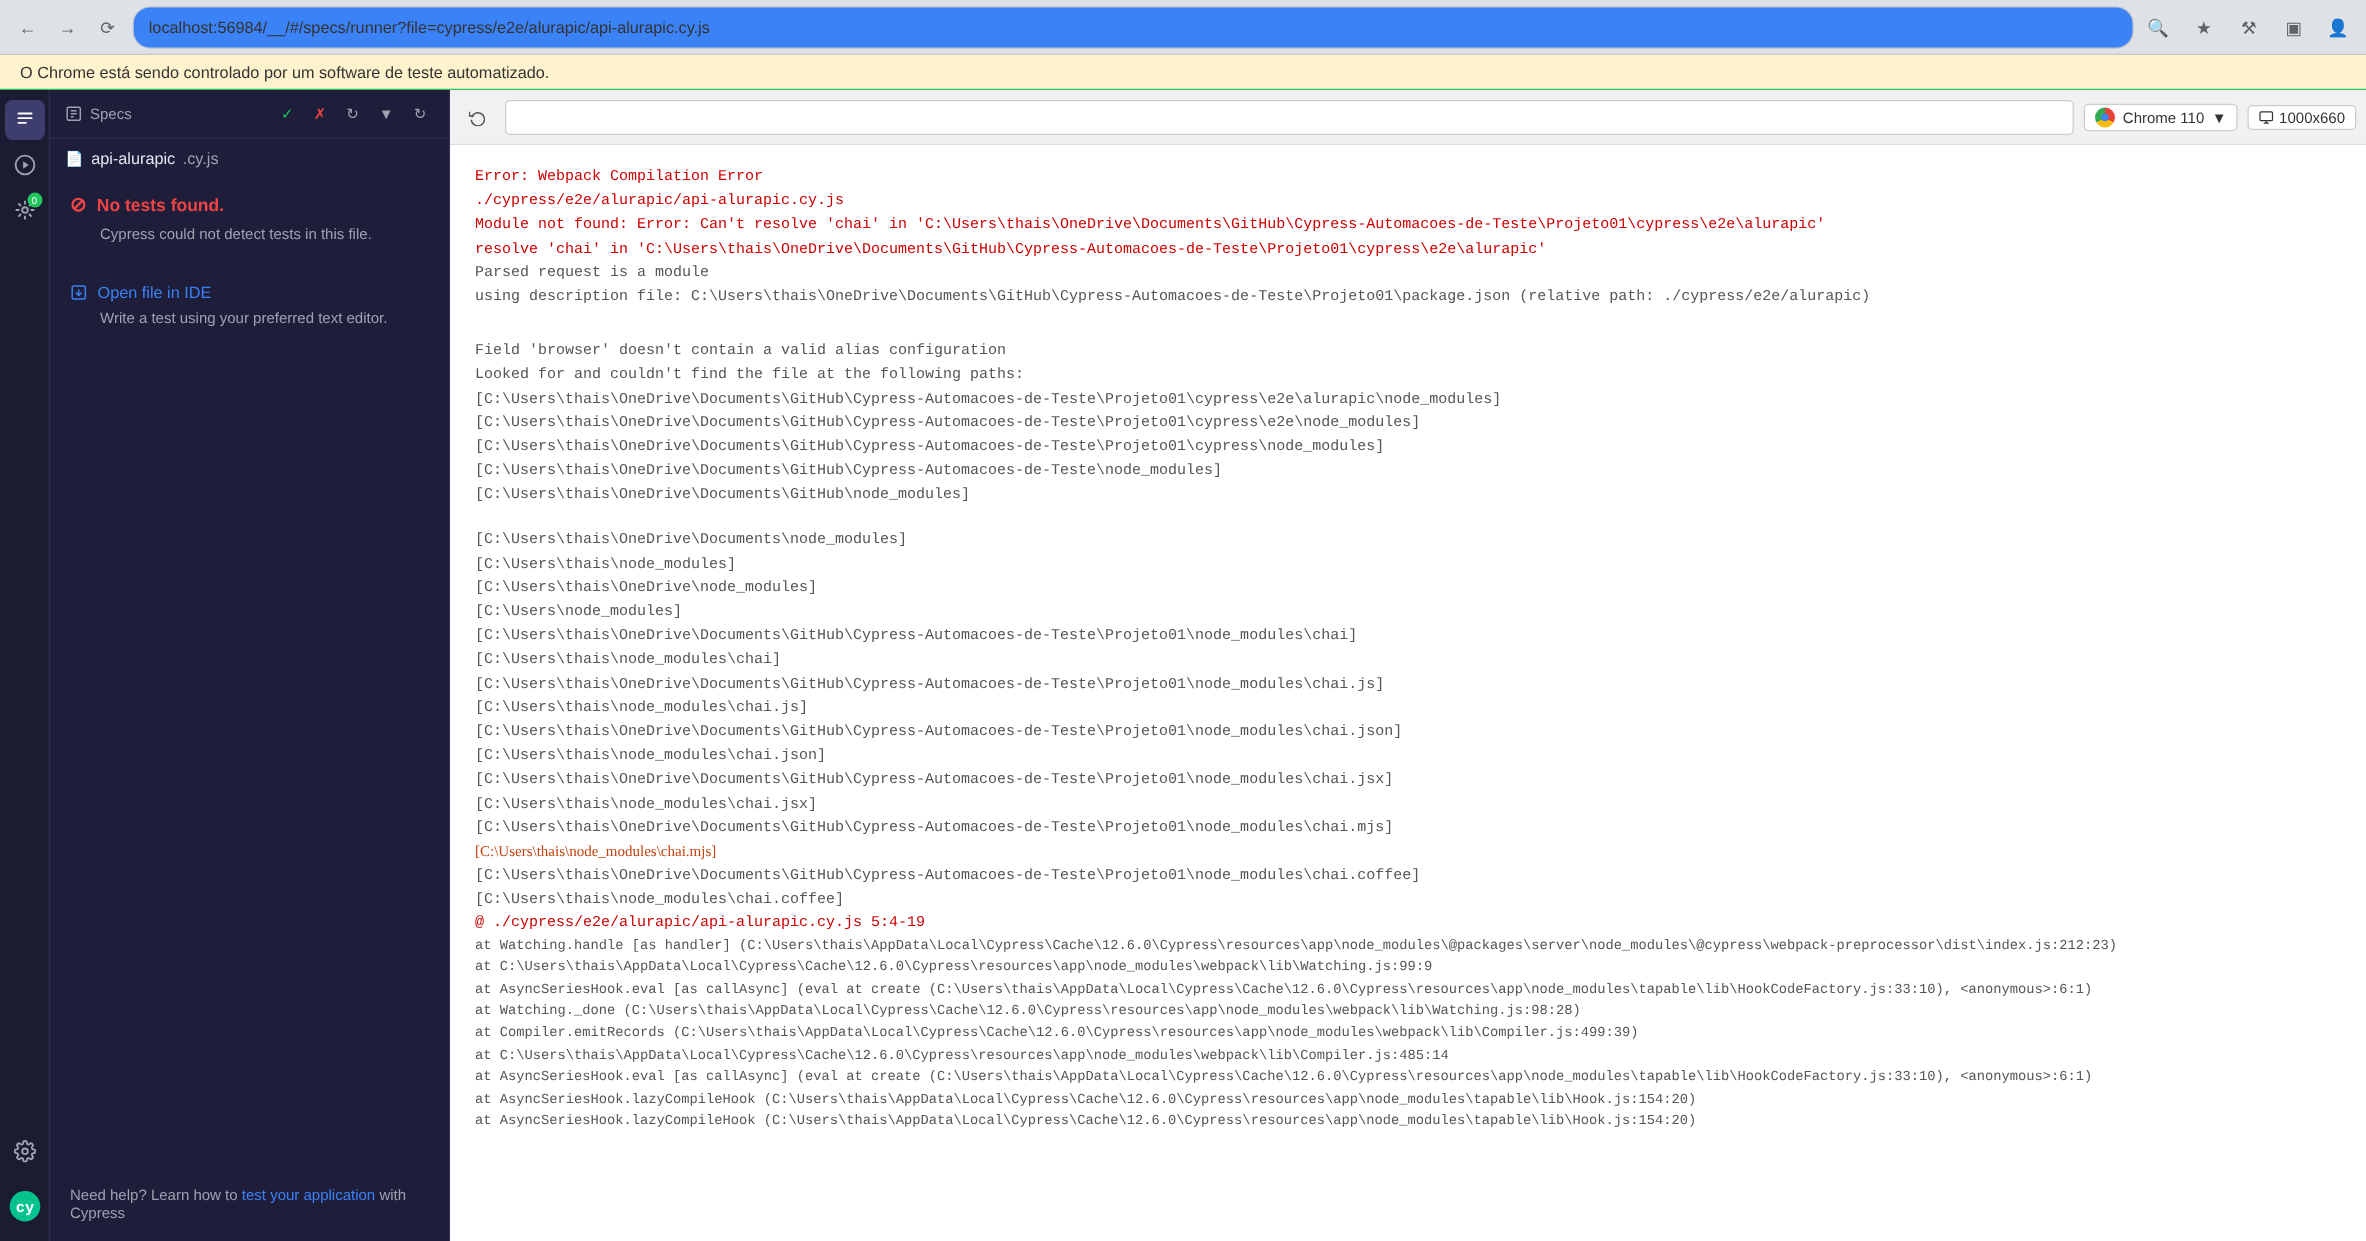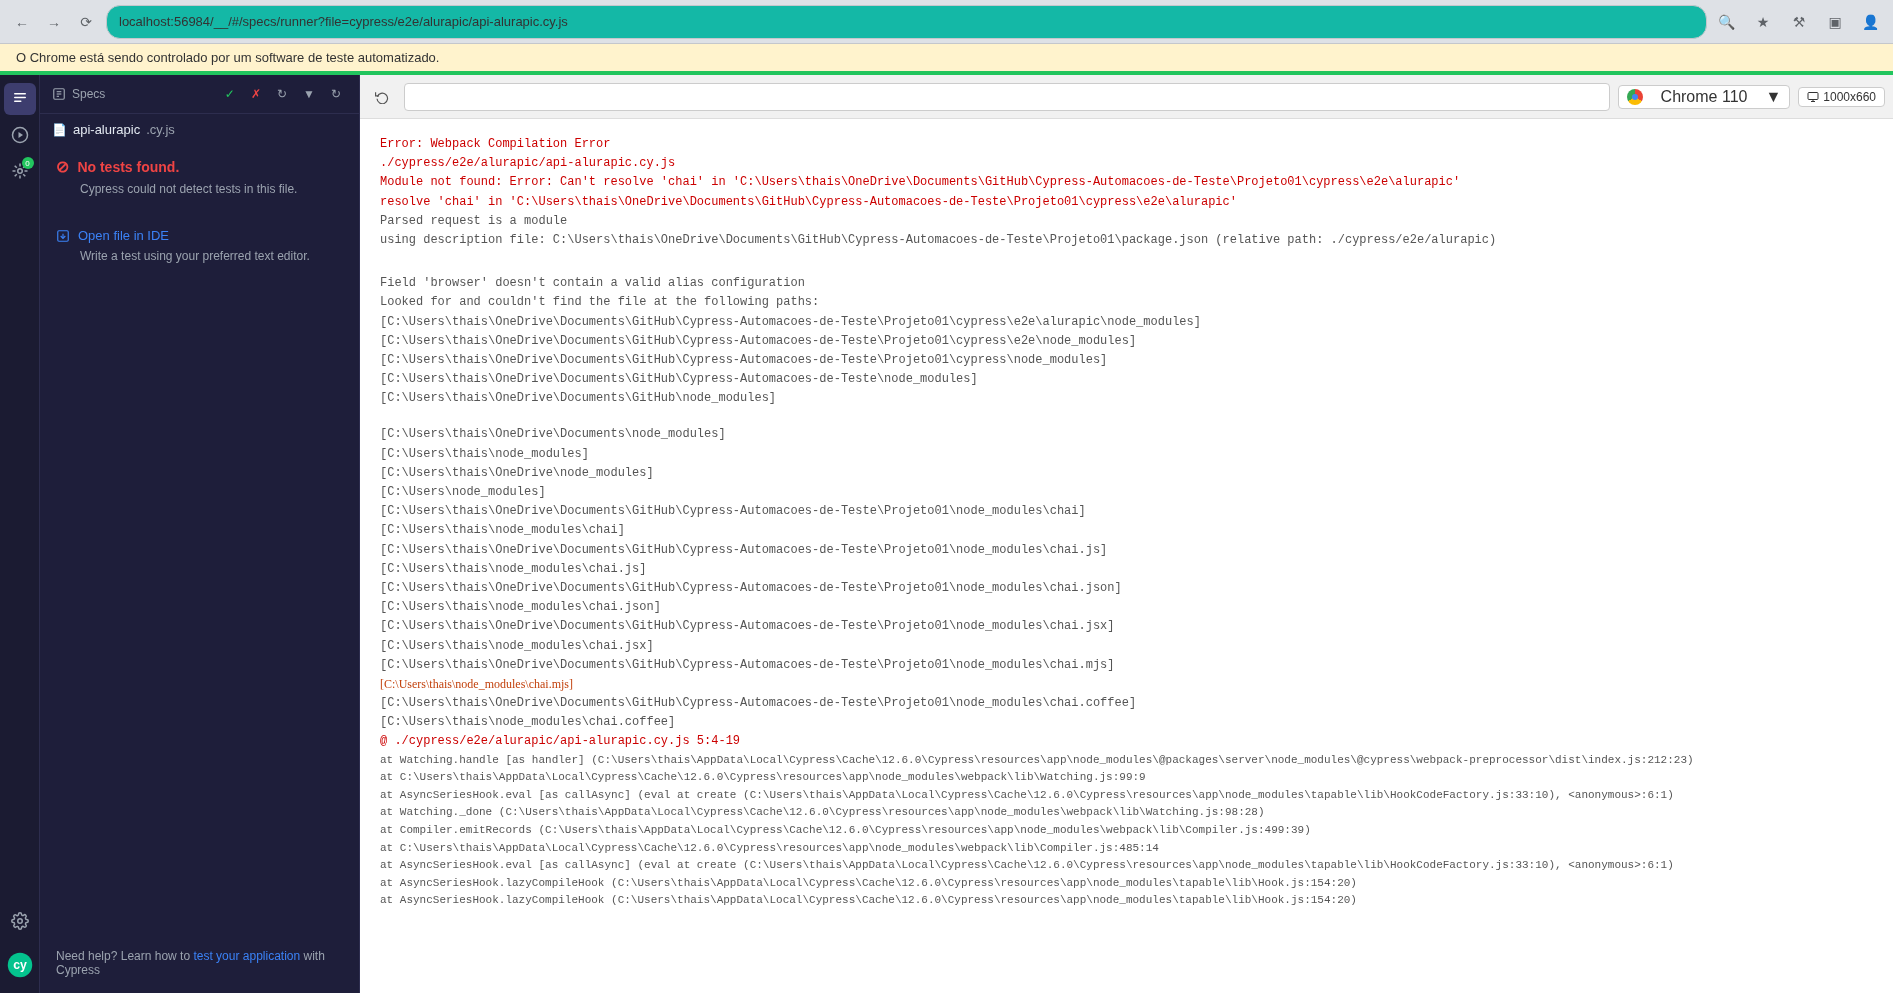--- a/index.html
+++ b/index.html
@@ -2,26 +2,26 @@
 <html><head>
   <meta charset="utf-8">
   <style>
     * { box-sizing: border-box; margin: 0; padding: 0; }
     body { font-family: -apple-system, BlinkMacSystemFont, 'Segoe UI', sans-serif; background: #1a1a2e; width: 1893px; height: 993px; overflow: hidden; display: flex; flex-direction: column; }
 
     
     .browser-chrome { background: #dee1e6; height: 44px; display: flex; align-items: center; padding: 0 8px; gap: 6px; border-bottom: 1px solid #c4c7cc; }
     .nav-buttons { display: flex; gap: 4px; align-items: center; }
     .nav-btn { width: 28px; height: 28px; border-radius: 50%; border: none; background: transparent; cursor: pointer; display: flex; align-items: center; justify-content: center; color: #5f6368; font-size: 14px; }
-    .address-bar { flex: 1; height: 28px; background: #14b8a6; border-radius: 14px; display: flex; align-items: center; padding: 16px 12px; font-size: 13px; color: #333; border: 1px solid #c4c7cc; }
+    .address-bar { flex: 1; height: 28px; background: #3b82f6; border-radius: 14px; display: flex; align-items: center; padding: 16px 12px; font-size: 13px; color: #333; border: 1px solid #c4c7cc; }
     .browser-icons { display: flex; gap: 8px; align-items: center; color: #5f6368; }
     .browser-icon { width: 28px; height: 28px; display: flex; align-items: center; justify-content: center; border-radius: 50%; cursor: pointer; font-size: 14px; }
 
     
-    .automation-banner { background: #fff3cd; padding: 6px 16px; font-size: 13px; color: #333; border-bottom: 4px solid #22c55e; }
+    .automation-banner { background: #fff3cd; padding: 6px 16px; font-size: 13px; color: #333; border-bottom: 1px solid #22c55e; }
 
     
     .main-layout { display: flex; flex: 1; overflow: hidden; }
 
     
     .cy-sidebar { width: 40px; background: #1b1b32; display: flex; flex-direction: column; align-items: center; padding: 8px 0; gap: 4px; border-right: 1px solid #2d2d4e; }
     .cy-sidebar-icon { width: 32px; height: 32px; display: flex; align-items: center; justify-content: center; border-radius: 6px; cursor: pointer; color: #9ba3af; font-size: 16px; position: relative; }
     .cy-sidebar-icon.active { background: #3d3d6e; color: white; }
     .cy-sidebar-icon .badge { position: absolute; top: 2px; right: 2px; background: #22c55e; color: white; border-radius: 50%; width: 12px; height: 12px; font-size: 8px; display: flex; align-items: center; justify-content: center; }
     .cy-logo { margin-top: auto; width: 32px; height: 32px; display: flex; align-items: center; justify-content: center; }
@@ -46,21 +46,21 @@
     .open-ide-desc { color: #9ba3af; font-size: 12px; padding: 2px 16px 0 40px; }
 
     .help-text { padding: 16px; color: #9ba3af; font-size: 12px; margin-top: auto; }
     .help-link { color: #3b82f6; cursor: pointer; text-decoration: none; }
 
     
     .preview-pane { flex: 1; display: flex; flex-direction: column; background: #f1f1f1; }
     .preview-toolbar { height: 44px; background: #f1f1f1; display: flex; align-items: center; padding: 0 8px; gap: 8px; border-bottom: 1px solid #ddd; }
     .preview-refresh { width: 28px; height: 28px; background: transparent; border: none; cursor: pointer; display: flex; align-items: center; justify-content: center; color: #555; font-size: 14px; border-radius: 4px; }
     .preview-url-bar { flex: 1; height: 28px; background: white; border: 1px solid #ccc; border-radius: 4px; display: flex; align-items: center; padding: 0 10px; font-size: 12px; color: #666; }
-    .browser-badge { display: flex; align-items: center; gap: 18px; background: white; border: 1px solid #ccc; border-radius: 4px; padding: 2px 8px; font-size: 16px; color: #333; cursor: pointer; }
+    .browser-badge { display: flex; align-items: center; gap: 6px; background: white; border: 1px solid #ccc; border-radius: 4px; padding: 2px 8px; font-size: 12px; color: #333; cursor: pointer; }
     .chrome-icon { width: 16px; height: 16px; border-radius: 50%; background: conic-gradient(#ea4335 0 120deg, #fbbc04 120deg 240deg, #34a853 240deg 360deg); position: relative; }
     .chrome-inner { position: absolute; top: 50%; left: 50%; transform: translate(-50%,-50%); width: 6px; height: 6px; border-radius: 50%; background: #4285f4; }
     .viewport-badge { display: flex; align-items: center; gap: 4px; background: white; border: 1px solid #ccc; border-radius: 4px; padding: 2px 8px; font-size: 12px; color: #333; }
 
     
     .error-content { flex: 1; overflow-y: auto; background: white; padding: 16px 20px; font-family: 'Courier New', Consolas, monospace; font-size: 12px; line-height: 1.6; color: #cc0000; }
   </style>
 </head>
 <body>
 
@@ -108,21 +108,21 @@
           <path d="M12 2v4M12 18v4M4.93 4.93l2.83 2.83M16.24 16.24l2.83 2.83M2 12h4M18 12h4M4.93 19.07l2.83-2.83M16.24 7.76l2.83-2.83"></path>
         </svg>
       <span class="badge">0</span>
     </div>
     <div class="cy-sidebar-icon" style="margin-top: auto;">
       <svg width="18" height="18" viewBox="0 0 24 24" fill="none" stroke="currentColor" stroke-width="2">
           <circle cx="12" cy="12" r="3"></circle>
           <path d="M19.4 15a1.65 1.65 0 0 0 .33 1.82l.06.06a2 2 0 0 1-2.83 2.83l-.06-.06a1.65 1.65 0 0 0-1.82-.33 1.65 1.65 0 0 0-1 1.51V21a2 2 0 0 1-4 0v-.09A1.65 1.65 0 0 0 9 19.4a1.65 1.65 0 0 0-1.82.33l-.06.06a2 2 0 0 1-2.83-2.83l.06-.06A1.65 1.65 0 0 0 4.68 15a1.65 1.65 0 0 0-1.51-1H3a2 2 0 0 1 0-4h.09A1.65 1.65 0 0 0 4.6 9a1.65 1.65 0 0 0-.33-1.82l-.06-.06a2 2 0 0 1 2.83-2.83l.06.06A1.65 1.65 0 0 0 9 4.68a1.65 1.65 0 0 0 1-1.51V3a2 2 0 0 1 4 0v.09a1.65 1.65 0 0 0 1 1.51 1.65 1.65 0 0 0 1.82-.33l.06-.06a2 2 0 0 1 2.83 2.83l-.06.06A1.65 1.65 0 0 0 19.4 9a1.65 1.65 0 0 0 1.51 1H21a2 2 0 0 1 0 4h-.09a1.65 1.65 0 0 0-1.51 1z"></path>
         </svg>
     </div>
-    <div class="cy-logo" style="margin-top: 8px; margin-bottom: 4px;">
+    <div class="cy-logo" style="margin-top: 8px; margin-bottom: 4px; font-family: Liberation Mono, monospace;">
       <svg width="28" height="28" viewBox="0 0 32 32" fill="none">
         <circle cx="16" cy="16" r="14" fill="#04C38E"></circle>
         <text x="16" y="21" text-anchor="middle" fill="white" font-size="14" font-weight="bold">cy</text>
       </svg>
     </div>
   </div>
 
   <div class="specs-panel">
     <div class="specs-header">
       <div class="specs-title">

